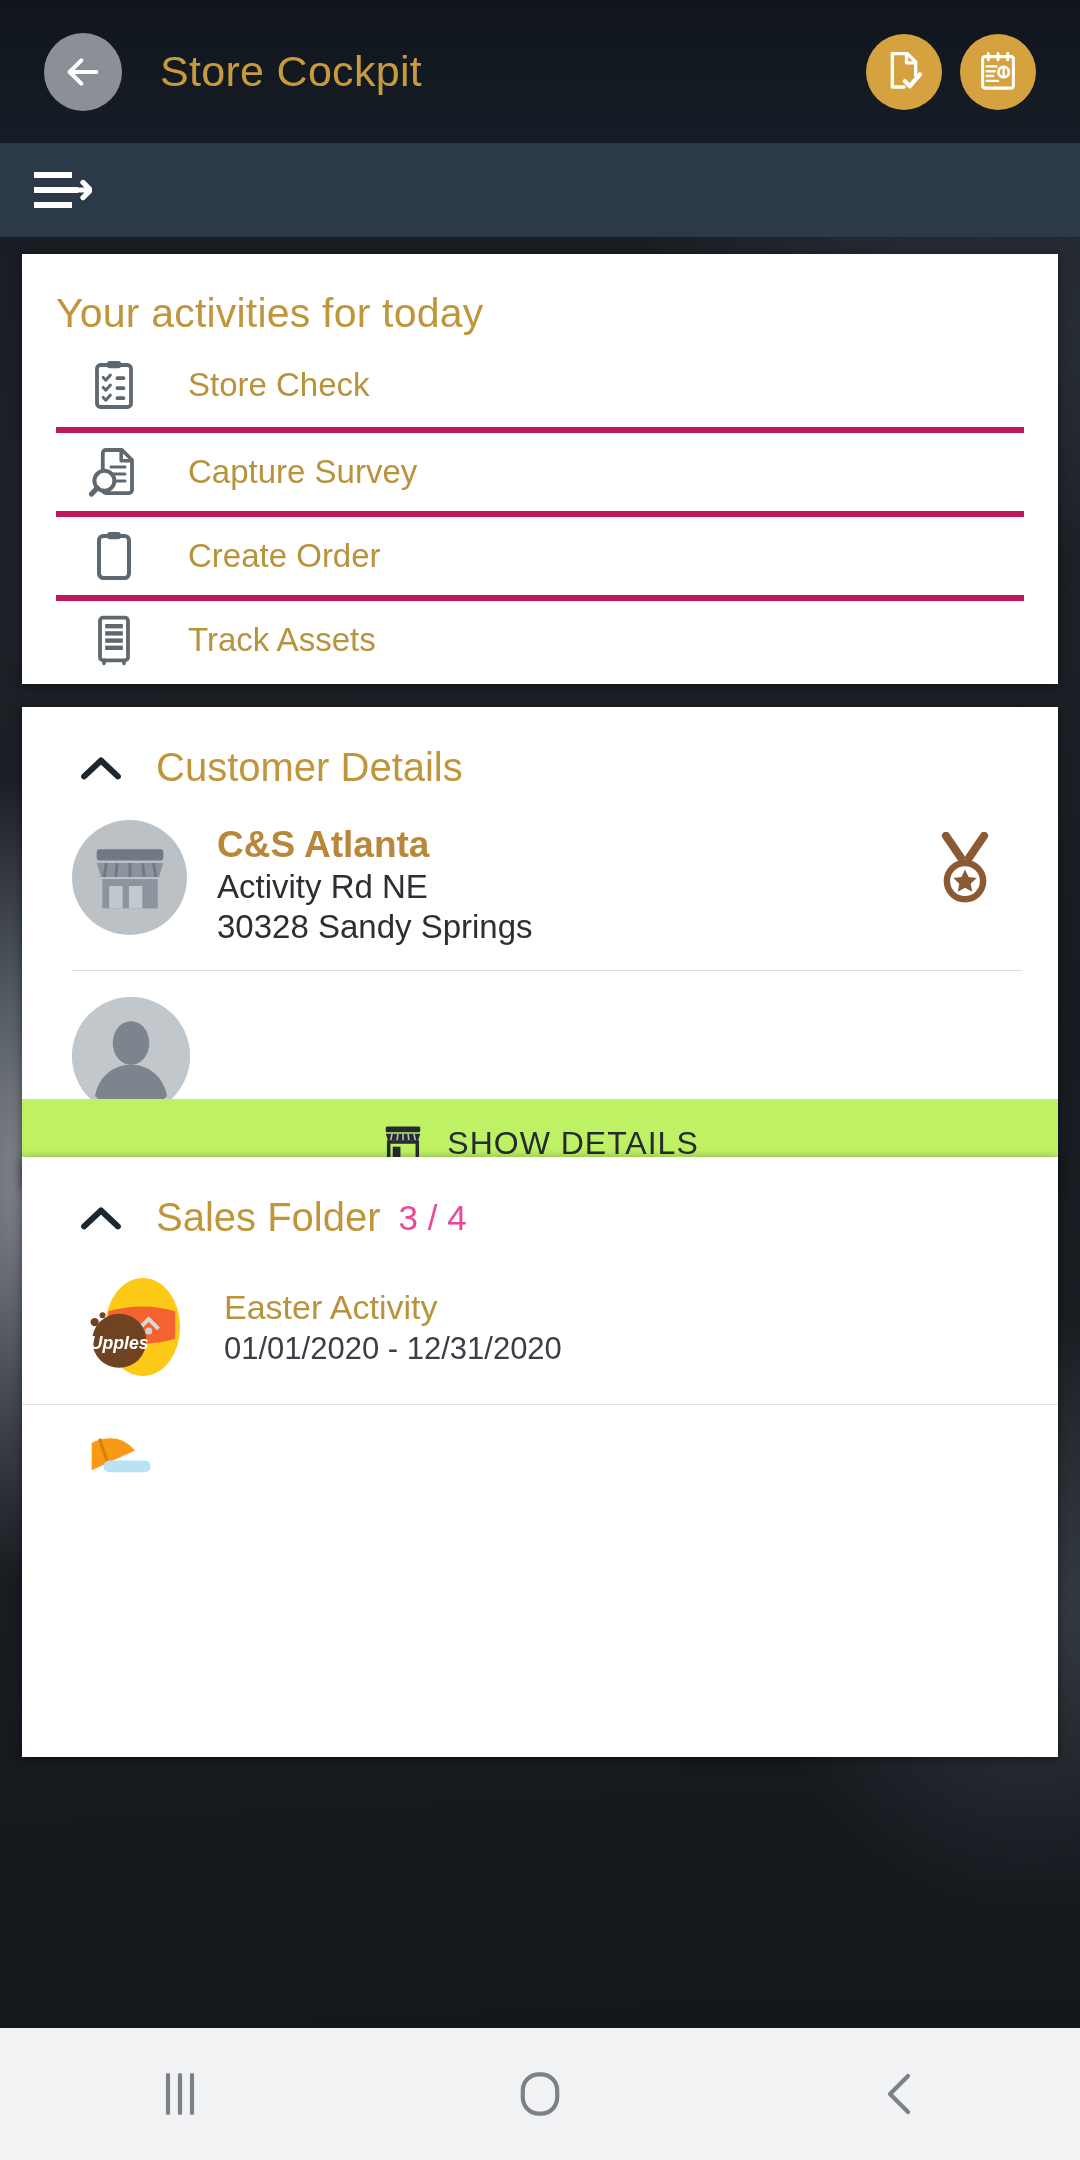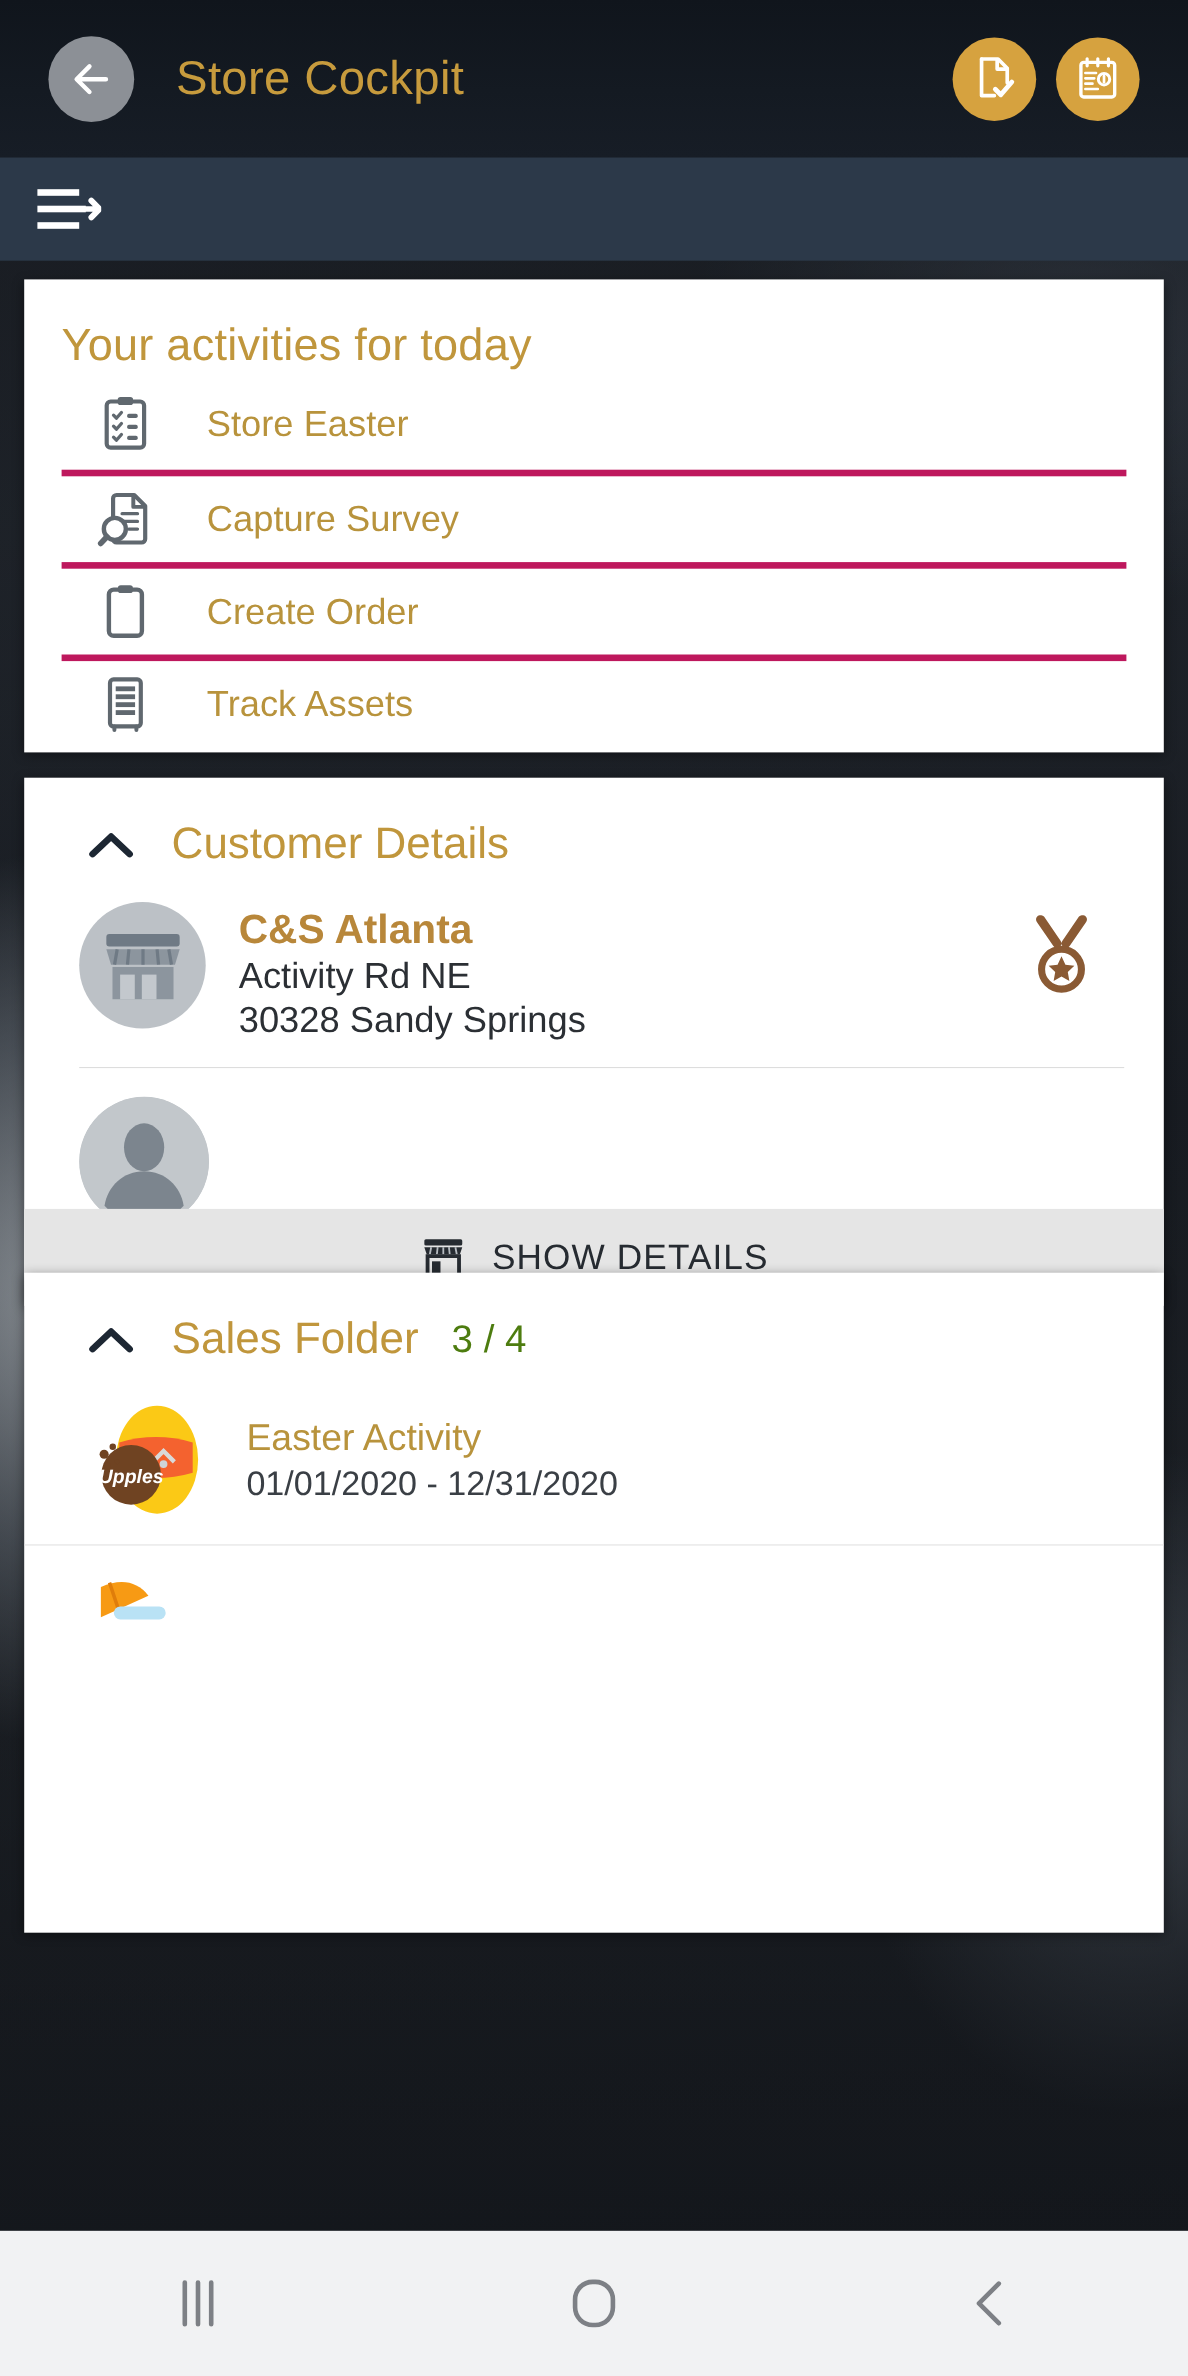--- a/index.html
+++ b/index.html
@@ -115,21 +115,21 @@
   #card-customer { top: 470px; height: 480px; }
   .sec-head {
     display: flex; align-items: center;
     padding: 38px 0 10px 56px;
     cursor: pointer;
   }
   .chev {
     width: 46px; height: 30px; margin-right: 32px; flex: 0 0 auto;
   }
   .sec-title { font-size: 40px; color: #c0963c; }
-  .sec-count { font-size: 35px; color: #4d7c0f; margin-left: 30px; }
+  .sec-count { font-size: 35px; color: #ec4899; margin-left: 18px; }
 
   .cust-row {
     display: flex; align-items: flex-start;
     padding: 18px 20px 0 50px;
     position: relative;
     min-height: 152px;
   }
   .store-av {
     width: 115px; height: 115px; border-radius: 50%;
     background: #bcc1c6; flex: 0 0 auto;
@@ -146,21 +146,21 @@
   .person-row { padding: 26px 0 0 50px; }
   .person-av {
     width: 118px; height: 118px; border-radius: 50%;
     background: #c2c7cb; overflow: hidden;
     display: flex; align-items: flex-end; justify-content: center;
   }
 
   .show-details {
     position: absolute; left: 0; bottom: 0;
     width: 100%; height: 88px;
-    background: #e5e5e5;
+    background: #bef264;
     display: flex; align-items: center; justify-content: center;
     cursor: pointer;
   }
   .sd-ico { width: 44px; height: 44px; margin-right: 22px; }
   .sd-label { font-size: 32px; color: #262b31; letter-spacing: 1px; }
 
   
   #card-sales { top: 920px; height: 600px; overflow: hidden; }
   .sf-row {
     display: flex; align-items: center;
@@ -246,21 +246,21 @@
             <rect x="3.5" y="3" width="17" height="21" rx="1.8" fill="none" stroke="#60686f" stroke-width="1.9"></rect>
             <rect x="8.5" y="1" width="7" height="3.6" rx="1.3" fill="#60686f"></rect>
             <path d="M6.6 9.2l1.3 1.4 2.3-2.6" fill="none" stroke="#60686f" stroke-width="1.5" stroke-linecap="round" stroke-linejoin="round"></path>
             <path d="M6.6 14.2l1.3 1.4 2.3-2.6" fill="none" stroke="#60686f" stroke-width="1.5" stroke-linecap="round" stroke-linejoin="round"></path>
             <path d="M6.6 19.2l1.3 1.4 2.3-2.6" fill="none" stroke="#60686f" stroke-width="1.5" stroke-linecap="round" stroke-linejoin="round"></path>
             <rect x="12.8" y="8.6" width="4.8" height="1.9" rx=".8" fill="#60686f"></rect>
             <rect x="12.8" y="13.6" width="4.8" height="1.9" rx=".8" fill="#60686f"></rect>
             <rect x="12.8" y="18.6" width="4.8" height="1.9" rx=".8" fill="#60686f"></rect>
           </svg>
         </span>
-        <span class="act-label">Store Easter</span>
+        <span class="act-label">Store Check</span>
       </div>
 
       <div class="act-row">
         <span class="act-ico">
           <svg width="52" height="52" viewBox="0 0 26 26">
             <path d="M9 2h8l5 5v15a1.6 1.6 0 0 1-1.6 1.6H9A1.6 1.6 0 0 1 7.4 22V3.6A1.6 1.6 0 0 1 9 2z" fill="none" stroke="#60686f" stroke-width="1.9" stroke-linejoin="round"></path>
             <path d="M16.6 2.4V7.4H21.6" fill="none" stroke="#60686f" stroke-width="1.8" stroke-linejoin="round"></path>
             <path d="M11.5 10.5h7M11.5 14h7M14.5 17.5h4" stroke="#60686f" stroke-width="1.5" stroke-linecap="round"></path>
             <circle cx="8.2" cy="17.4" r="5" fill="#ffffff" stroke="#60686f" stroke-width="2"></circle>
             <path d="M4.6 21l-2.8 3" stroke="#60686f" stroke-width="2.6" stroke-linecap="round"></path>

